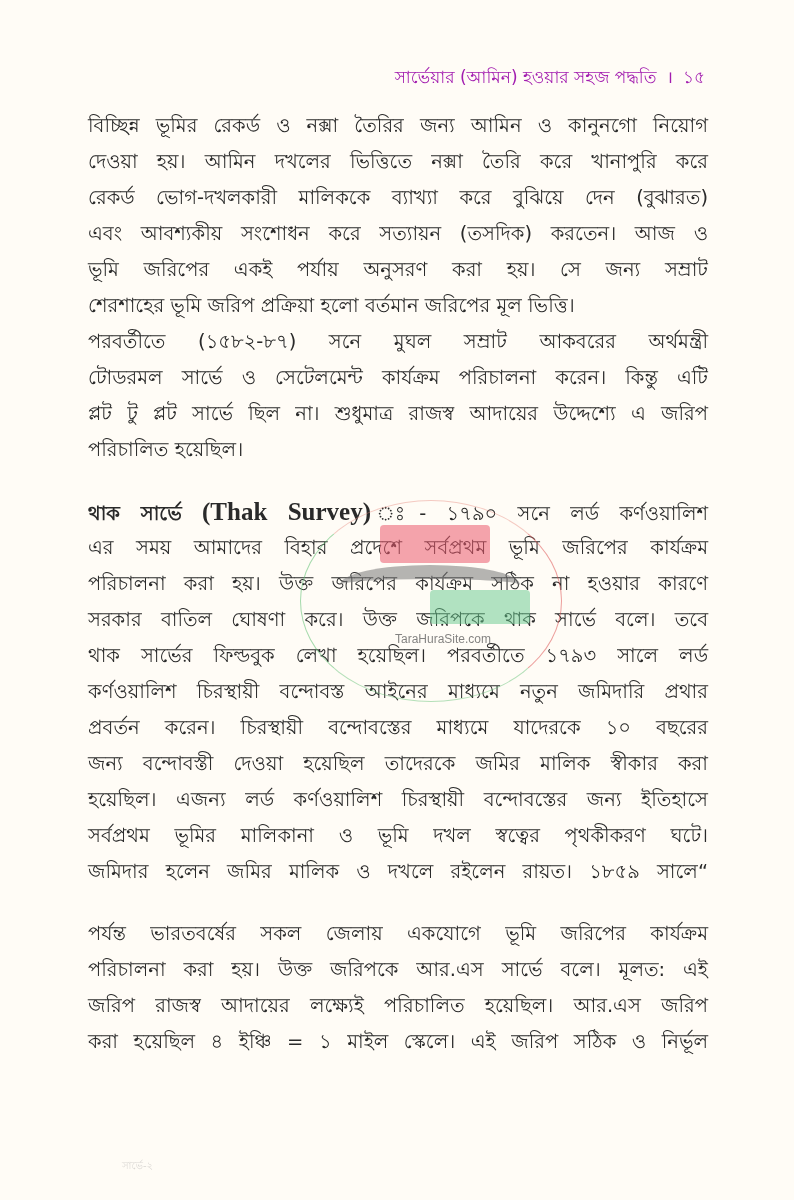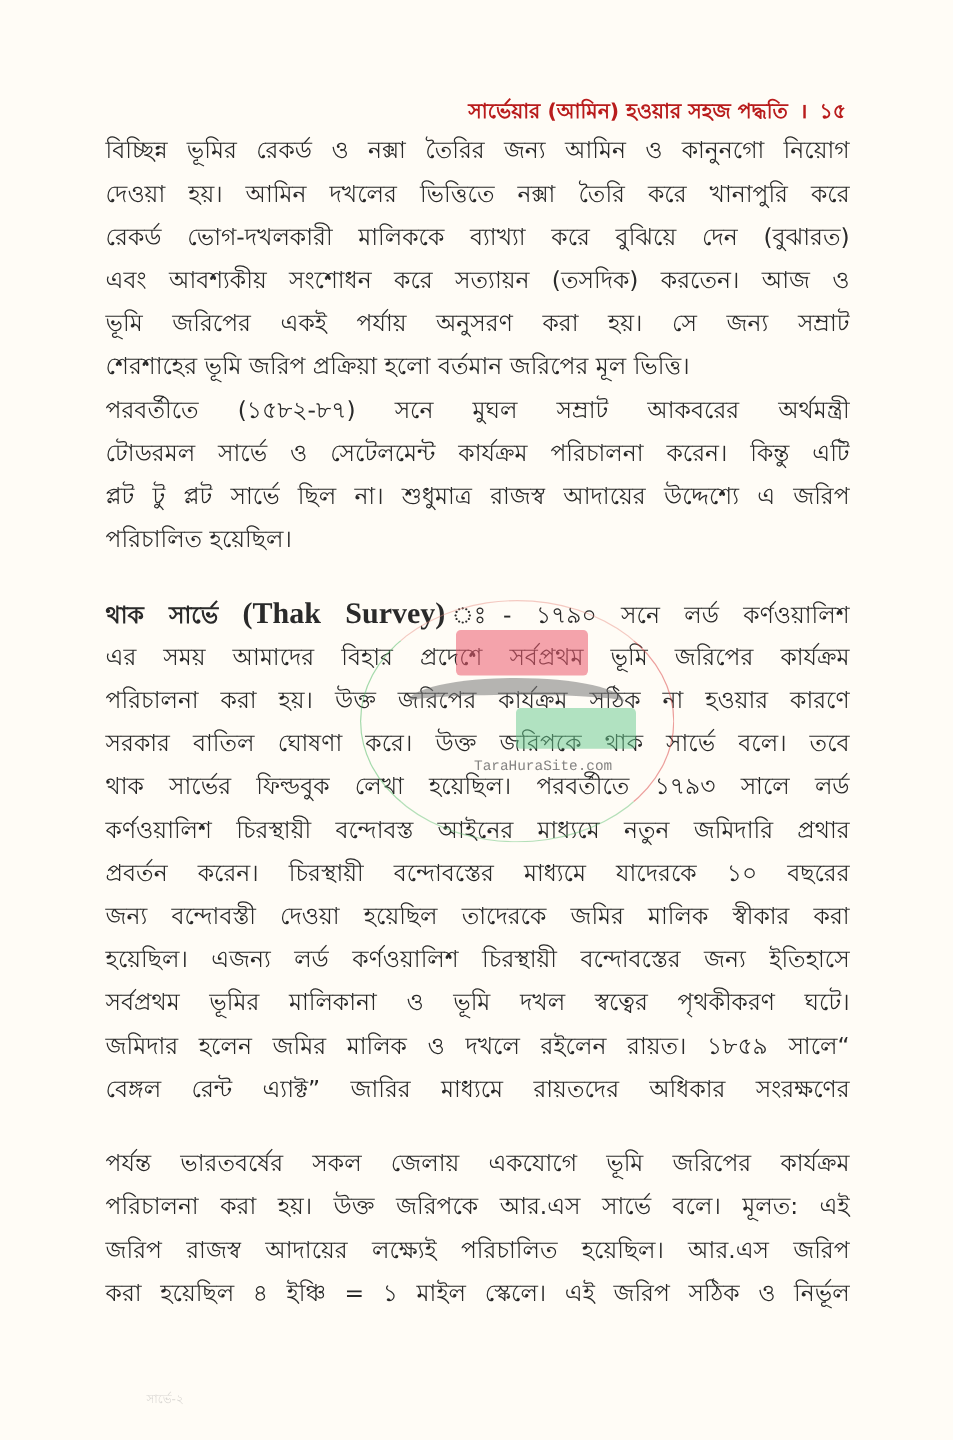--- a/index.html
+++ b/index.html
@@ -15,28 +15,27 @@
       font-family: "DejaVu Sans", sans-serif;
       color: #2a2a2a;
     }
     .page {
       position: absolute;
       left: 0; top: 0;
       width: 794px; height: 1200px;
     }
     .running-header {
       position: absolute;
-      top: 79px;
+      top: 64px;
       left: 300px;
       width: 405px;
       text-align: right;
       font-size: 17px;
-      color: #b91c1c;
+      color: #a21caf;
       white-space: nowrap;
-      font-weight: bold;
     }
     .running-header .sep {
       margin: 0 10px;
     }
     .content {
       position: absolute;
       left: 88px;
       top: 108px;
       width: 620px;
     }
@@ -108,21 +107,21 @@
       left: 130px; top: 90px;
       width: 100px; height: 34px;
       background: rgba(100, 200, 140, 0.5);
       border-radius: 4px;
     }
     .watermark .site {
       position: absolute;
       left: 95px; top: 132px;
       font-size: 12px;
       color: rgba(90, 90, 90, 0.75);
-      font-family: Liberation Mono, monospace;
+      font-family: Liberation Sans, sans-serif;
     }
     .footer-mark {
       position: absolute;
       left: 122px;
       top: 1158px;
       font-size: 10px;
       color: rgba(150, 150, 150, 0.35);
     }
   </style>
 </head>
@@ -157,21 +156,20 @@
       <div class="line">এর সময় আমাদের বিহার প্রদেশে সর্বপ্রথম ভূমি জরিপের কার্যক্রম</div>
       <div class="line">পরিচালনা করা হয়। উক্ত জরিপের কার্যক্রম সঠিক না হওয়ার কারণে</div>
       <div class="line">সরকার বাতিল ঘোষণা করে। উক্ত জরিপকে থাক সার্ভে বলে। তবে</div>
       <div class="line">থাক সার্ভের ফিল্ডবুক লেখা হয়েছিল। পরবর্তীতে ১৭৯৩ সালে লর্ড</div>
       <div class="line">কর্ণওয়ালিশ চিরস্থায়ী বন্দোবস্ত আইনের মাধ্যমে নতুন জমিদারি প্রথার</div>
       <div class="line">প্রবর্তন করেন। চিরস্থায়ী বন্দোবস্তের মাধ্যমে যাদেরকে ১০ বছরের</div>
       <div class="line">জন্য বন্দোবস্তী দেওয়া হয়েছিল তাদেরকে জমির মালিক স্বীকার করা</div>
       <div class="line">হয়েছিল। এজন্য লর্ড কর্ণওয়ালিশ চিরস্থায়ী বন্দোবস্তের জন্য ইতিহাসে</div>
       <div class="line">সর্বপ্রথম ভূমির মালিকানা ও ভূমি দখল স্বত্বের পৃথকীকরণ ঘটে।</div>
       <div class="line">জমিদার হলেন জমির মালিক ও দখলে রইলেন রায়ত। ১৮৫৯ সালে“</div>
-      <div class="line">বেঙ্গল রেন্ট এ্যাক্ট” জারির মাধ্যমে রায়তদের অধিকার সংরক্ষণের</div>
     </div>
 
     <div class="para section">
       <div class="line">পর্যন্ত ভারতবর্ষের সকল জেলায় একযোগে ভূমি জরিপের কার্যক্রম</div>
       <div class="line">পরিচালনা করা হয়। উক্ত জরিপকে আর.এস সার্ভে বলে। মূলত: এই</div>
       <div class="line">জরিপ রাজস্ব আদায়ের লক্ষ্যেই পরিচালিত হয়েছিল। আর.এস জরিপ</div>
       <div class="line">করা হয়েছিল ৪ ইঞ্চি = ১ মাইল স্কেলে। এই জরিপ সঠিক ও নির্ভূল</div>
 
     </div>
 

